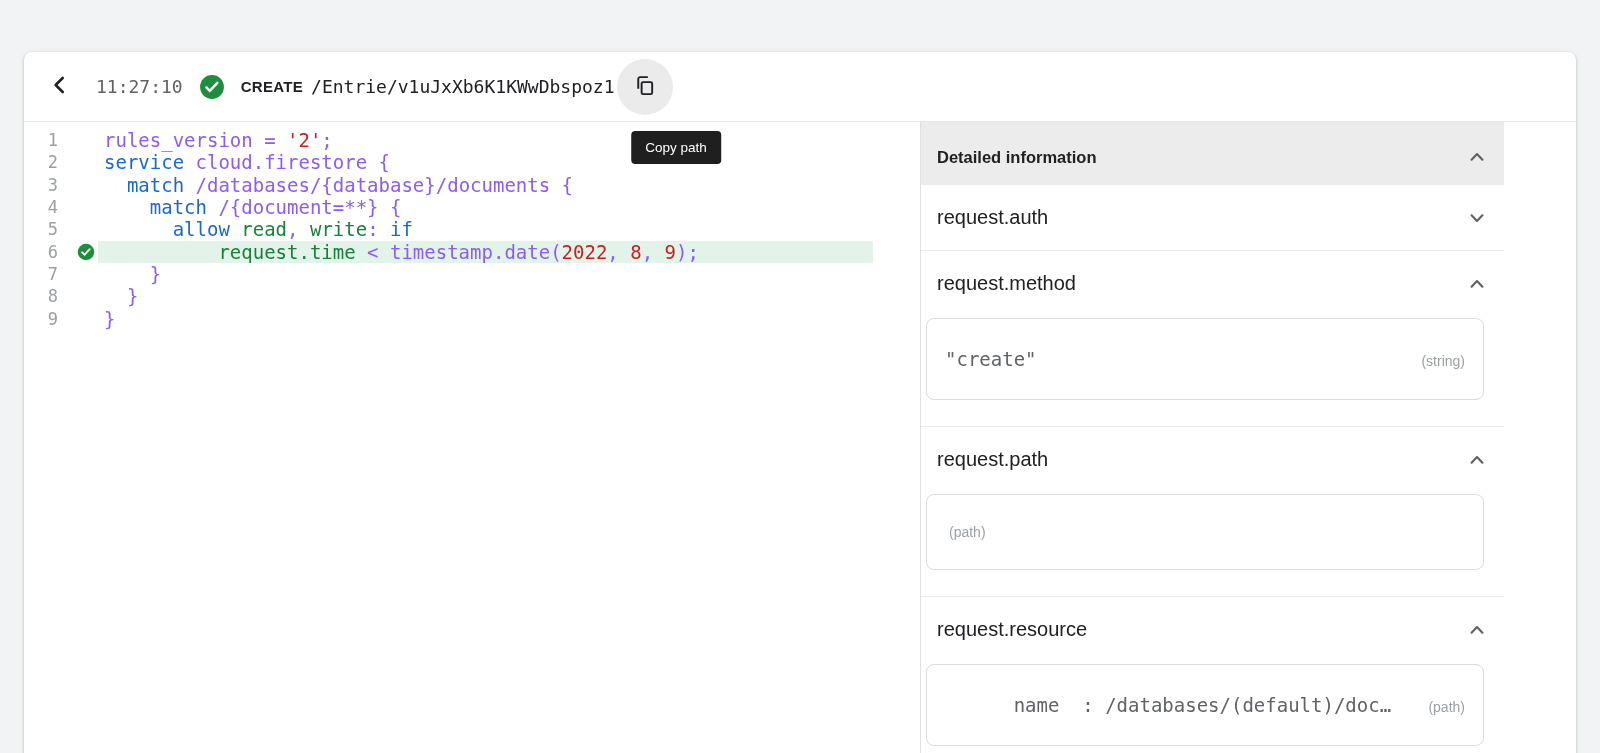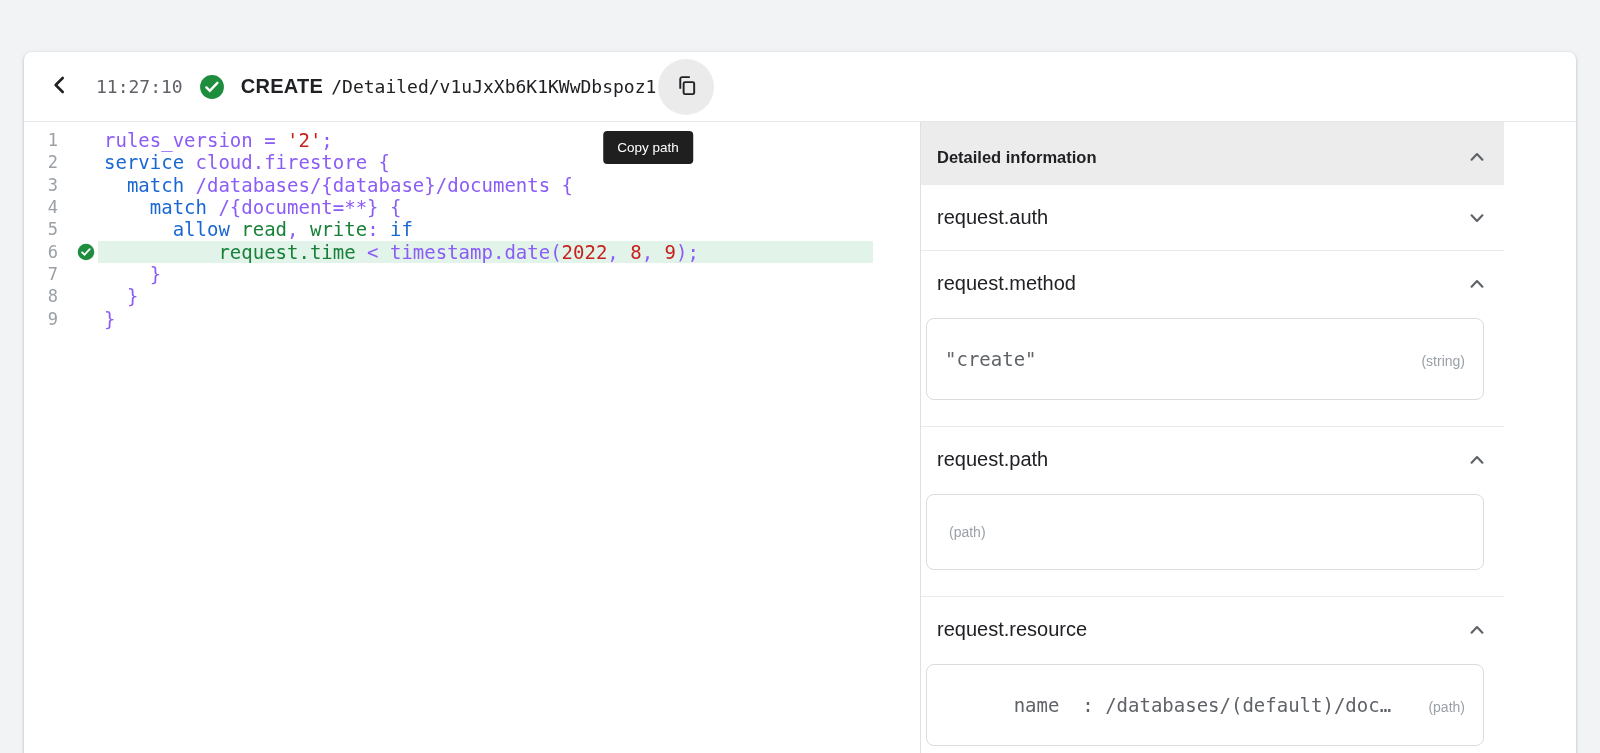--- a/index.html
+++ b/index.html
@@ -11,26 +11,26 @@
 
   
   .hdr { height:70px; display:flex; align-items:center; padding:0 16px 0 14px;
          border-bottom:1px solid #e4e6e8; position:relative; }
   .icon-btn { background:none; border:none; width:44px; height:44px; display:flex;
               align-items:center; justify-content:center; cursor:pointer; flex:none; }
   .icon-btn svg { width:26px; height:26px; }
   .time { font-family:"DejaVu Sans Mono", monospace; font-size:18px; color:#5f6368; margin-left:14px; }
   .status { width:26px; height:26px; margin-left:16px; flex:none; }
   .status svg { width:26px; height:26px; display:block; }
-  .method { font-size:20px; font-weight:700; color:#202124; margin-left:16px; letter-spacing:.3px; }
+  .method { font-size:15px; font-weight:700; color:#202124; margin-left:16px; letter-spacing:.3px; }
   .reqpath { font-family:"DejaVu Sans Mono", monospace; font-size:18px; color:#202124; margin-left:8px; white-space:pre; }
   .copy-btn { width:56px; height:56px; border-radius:50%; background:#ebebeb; border:none;
               display:flex; align-items:center; justify-content:center; margin-left:2px; cursor:pointer; flex:none; }
   .copy-btn svg { width:23px; height:23px; }
-  .tooltip { position:absolute; left:624px; top:79px; transform:translateX(-50%);
+  .tooltip { position:absolute; left:652px; top:79px; transform:translateX(-50%);
              background:#1f1f1f; color:#fff; font-size:13.5px; padding:9px 14px;
              border-radius:4px; white-space:nowrap; z-index:9; }
 
   
   .cbody { display:flex; height:calc(100% - 70px); }
 
   
   .editor { width:896px; flex:none; padding-top:7px;
             font-family:"DejaVu Sans Mono", monospace; font-size:19px; color:#202124; }
   .line { display:flex; align-items:center; height:22.3px; }
@@ -77,21 +77,21 @@
       </span>
     </button>
     <span class="time">11:27:10</span>
     <span class="status">
       <svg viewBox="0 0 24 24">
           <circle cx="12" cy="12" r="11" fill="#1e8e3e"></circle>
           <path d="M6.8 12.4l3.2 3.2 7-7.4" stroke="#fff" stroke-width="2.2" fill="none" stroke-linecap="round"></path>
         </svg>
     </span>
     <span class="method">CREATE</span>
-    <span class="reqpath">/Detailed/v1uJxXb6K1KWwDbspoz1</span>
+    <span class="reqpath">/Entrie/v1uJxXb6K1KWwDbspoz1</span>
     <button class="copy-btn">
       <span>
         <svg viewBox="0 0 24 24" fill="none" stroke="#202124" stroke-width="2" stroke-linejoin="round">
             <rect x="9" y="8.5" width="11" height="12.5" rx="1.5"></rect>
             <path d="M5.5 15.5 V5.2 a1.9 1.9 0 0 1 1.9-1.9 H15.5"></path>
           </svg>
       </span>
     </button>
     <div class="tooltip">Copy path</div>
   </div>

